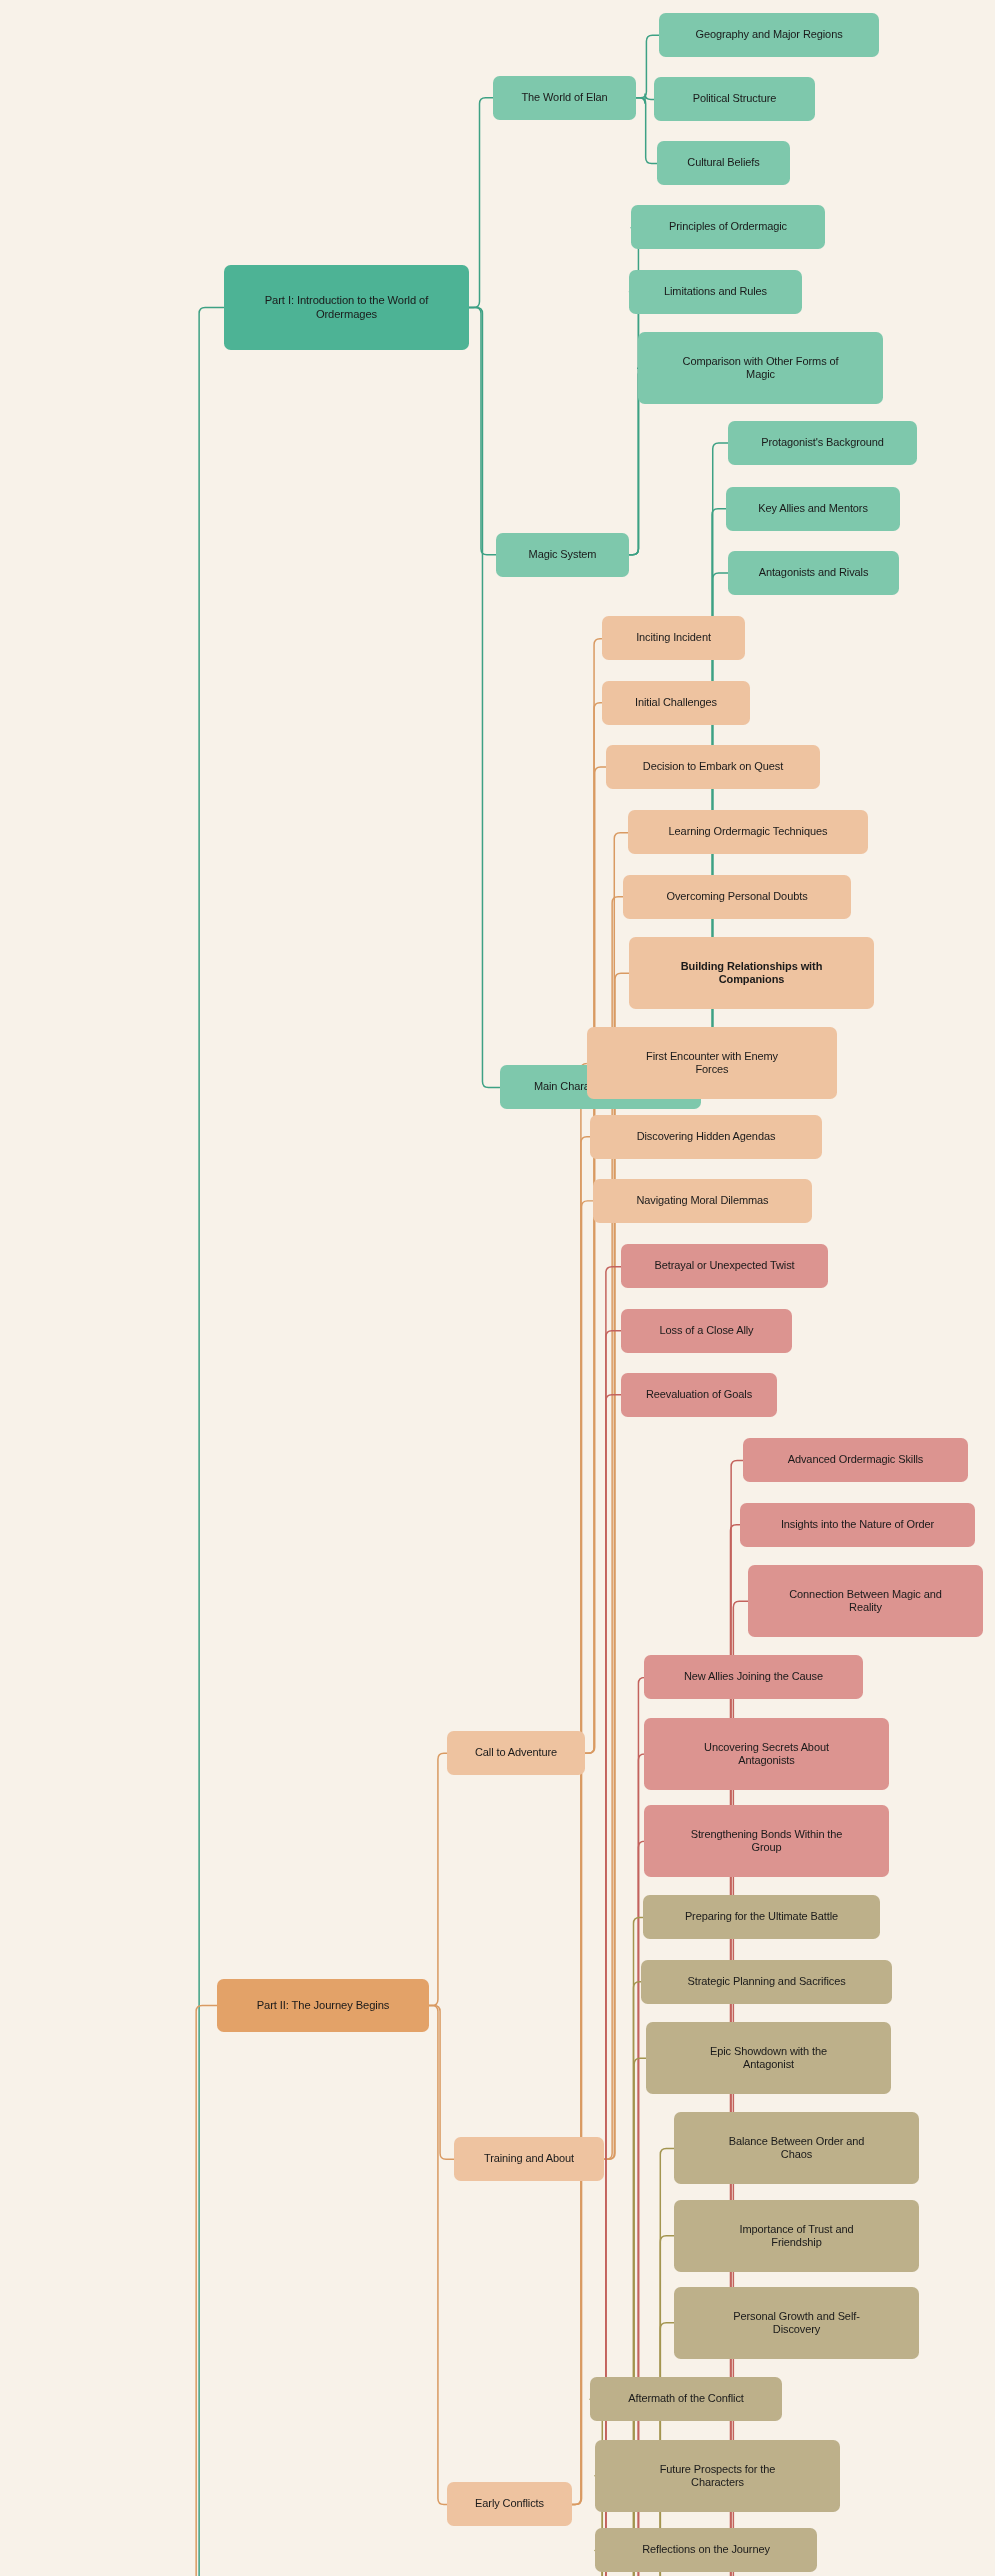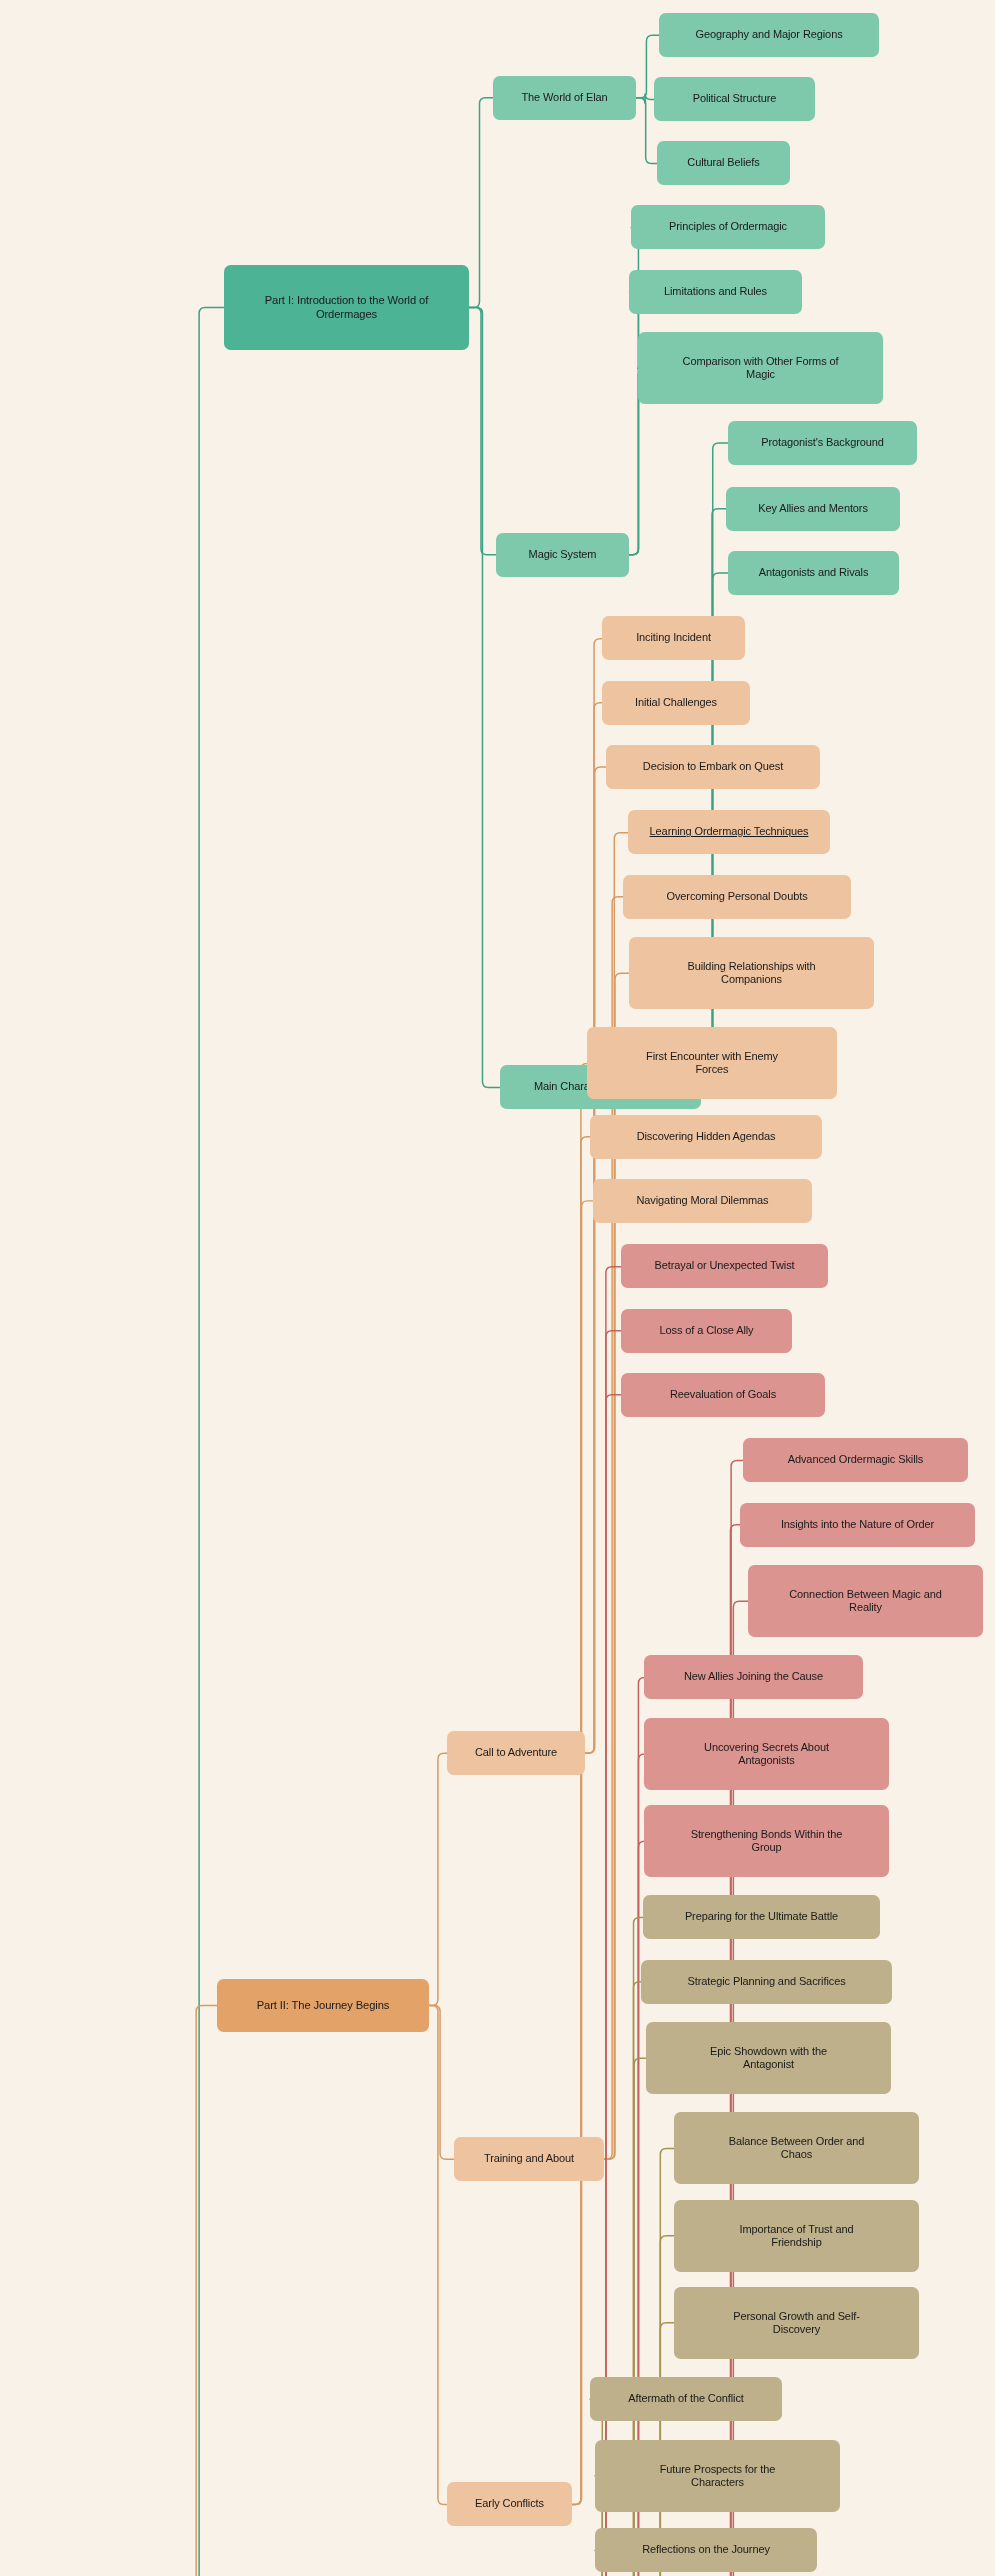--- a/index.html
+++ b/index.html
@@ -115,32 +115,32 @@
     <div class="node level-2" style="left: 500px; top: 1065px; width: 201px; height: 44px; background: rgb(126, 200, 172);">Main Characters Introduced</div>
     <div class="node level-3" style="left: 728px; top: 421px; width: 189px; height: 44px; background: rgb(126, 200, 172);">Protagonist's Background</div>
     <div class="node level-3" style="left: 726px; top: 487px; width: 174px; height: 44px; background: rgb(126, 200, 172);">Key Allies and Mentors</div>
     <div class="node level-3" style="left: 728px; top: 551px; width: 171px; height: 44px; background: rgb(126, 200, 172);">Antagonists and Rivals</div>
     <div class="node level-1" style="left: 217px; top: 1979px; width: 212px; height: 53px; background: rgb(227, 162, 104);">Part II: The Journey Begins</div>
     <div class="node level-2" style="left: 447px; top: 1731px; width: 138px; height: 44px; background: rgb(238, 195, 160);">Call to Adventure</div>
     <div class="node level-3" style="left: 602px; top: 616px; width: 143px; height: 44px; background: rgb(238, 195, 160);">Inciting Incident</div>
     <div class="node level-3" style="left: 602px; top: 681px; width: 148px; height: 44px; background: rgb(238, 195, 160);">Initial Challenges</div>
     <div class="node level-3" style="left: 606px; top: 745px; width: 214px; height: 44px; background: rgb(238, 195, 160);">Decision to Embark on Quest</div>
     <div class="node level-2" style="left: 454px; top: 2137px; width: 150px; height: 44px; background: rgb(238, 195, 160);">Training and About</div>
-    <div class="node level-3" style="left: 628px; top: 810px; width: 202px; height: 44px; background: rgb(238, 195, 160); text-decoration: underline;">Learning Ordermagic Techniques</div>
+    <div class="node level-3" style="left: 628px; top: 810px; width: 240px; height: 44px; background: rgb(238, 195, 160);">Learning Ordermagic Techniques</div>
     <div class="node level-3" style="left: 623px; top: 875px; width: 228px; height: 44px; background: rgb(238, 195, 160);">Overcoming Personal Doubts</div>
-    <div class="node level-3" style="left: 629px; top: 937px; width: 245px; height: 72px; background: rgb(238, 195, 160);">Building Relationships with
+    <div class="node level-3" style="left: 629px; top: 937px; width: 245px; height: 72px; background: rgb(238, 195, 160); font-weight: bold;">Building Relationships with
 Companions</div>
     <div class="node level-2" style="left: 447px; top: 2482px; width: 125px; height: 44px; background: rgb(238, 195, 160);">Early Conflicts</div>
     <div class="node level-3" style="left: 587px; top: 1027px; width: 250px; height: 72px; background: rgb(238, 195, 160);">First Encounter with Enemy
 Forces</div>
     <div class="node level-3" style="left: 590px; top: 1115px; width: 232px; height: 44px; background: rgb(238, 195, 160);">Discovering Hidden Agendas</div>
     <div class="node level-3" style="left: 593px; top: 1179px; width: 219px; height: 44px; background: rgb(238, 195, 160);">Navigating Moral Dilemmas</div>
     <div class="node level-3" style="left: 621px; top: 1244px; width: 207px; height: 44px; background: rgb(220, 148, 144);">Betrayal or Unexpected Twist</div>
     <div class="node level-3" style="left: 621px; top: 1309px; width: 171px; height: 44px; background: rgb(220, 148, 144);">Loss of a Close Ally</div>
-    <div class="node level-3" style="left: 621px; top: 1373px; width: 204px; height: 44px; background: rgb(220, 148, 144);">Reevaluation of Goals</div>
+    <div class="node level-3" style="left: 621px; top: 1373px; width: 156px; height: 44px; background: rgb(220, 148, 144);">Reevaluation of Goals</div>
     <div class="node level-3" style="left: 743px; top: 1438px; width: 225px; height: 44px; background: rgb(220, 148, 144);">Advanced Ordermagic Skills</div>
     <div class="node level-3" style="left: 740px; top: 1503px; width: 235px; height: 44px; background: rgb(220, 148, 144);">Insights into the Nature of Order</div>
     <div class="node level-3" style="left: 748px; top: 1565px; width: 235px; height: 72px; background: rgb(220, 148, 144);">Connection Between Magic and
 Reality</div>
     <div class="node level-3" style="left: 644px; top: 1655px; width: 219px; height: 44px; background: rgb(220, 148, 144);">New Allies Joining the Cause</div>
     <div class="node level-3" style="left: 644px; top: 1718px; width: 245px; height: 72px; background: rgb(220, 148, 144);">Uncovering Secrets About
 Antagonists</div>
     <div class="node level-3" style="left: 644px; top: 1805px; width: 245px; height: 72px; background: rgb(220, 148, 144);">Strengthening Bonds Within the
 Group</div>
     <div class="node level-3" style="left: 643px; top: 1895px; width: 237px; height: 44px; background: rgb(189, 176, 138);">Preparing for the Ultimate Battle</div>

